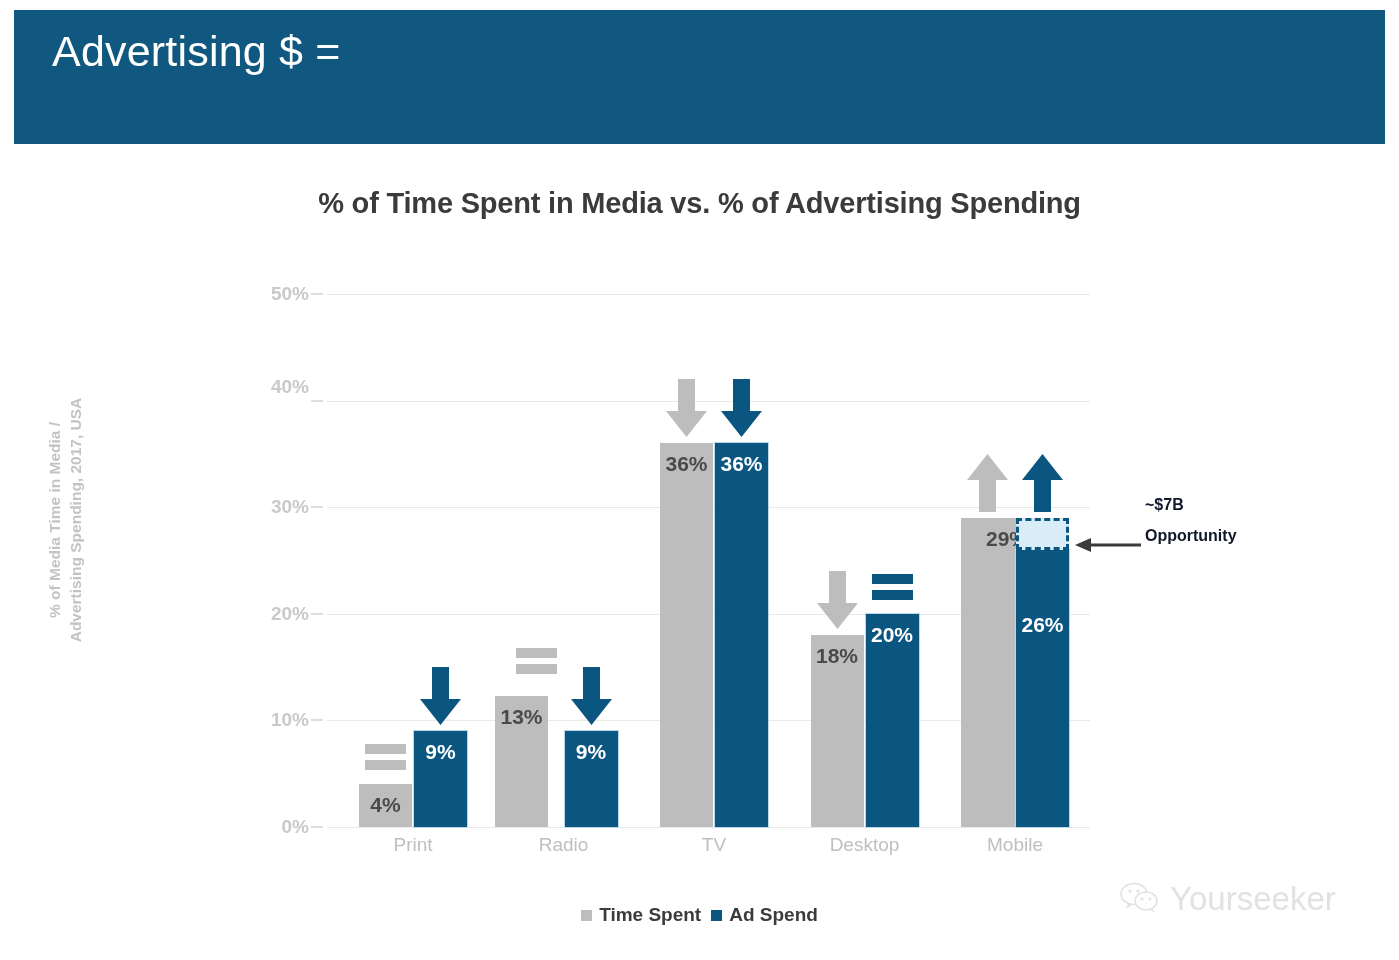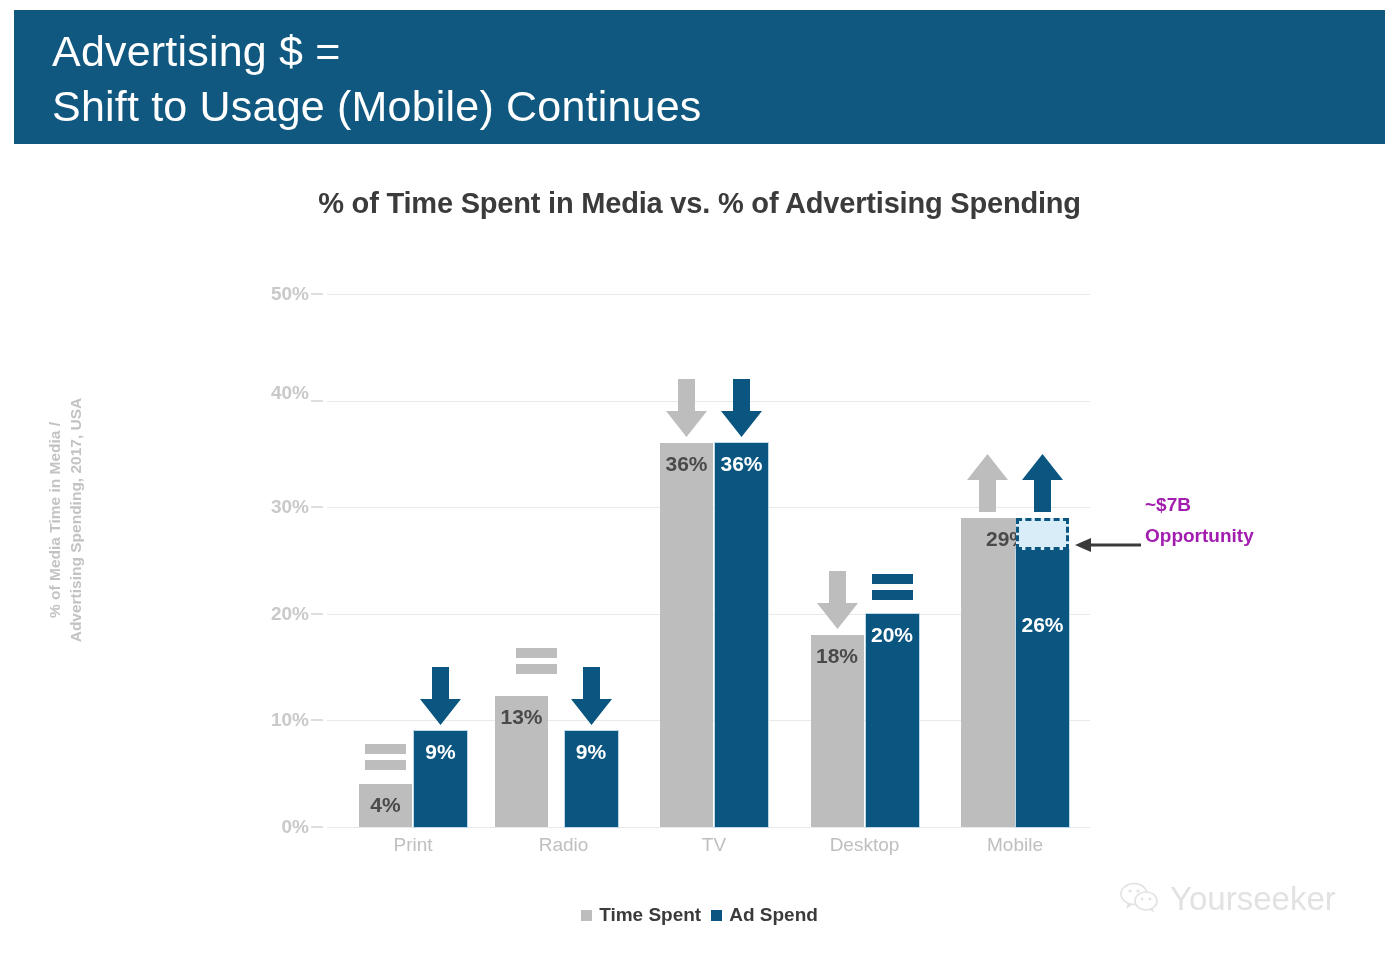--- a/index.html
+++ b/index.html
@@ -140,22 +140,22 @@
     position: absolute;
     width: 53px;
     background: #d9edf9;
     border: 3px dashed #0b5680;
     box-sizing: border-box;
   }
   #opportunity-annotation {
     position: absolute;
     left: 1145px;
     top: 345px;
-    color: #a21caf;
-    font-size: 19px;
+    color: #0f172a;
+    font-size: 16px;
     font-weight: bold;
     line-height: 31px;
     white-space: nowrap;
   }
   #opportunity-arrow {
     position: absolute;
     left: 1075px;
     top: 393px;
     width: 66px;
     height: 16px;
@@ -207,41 +207,40 @@
     color: #e2e2e2;
     font-size: 33px;
     white-space: nowrap;
   }
 </style>
 </head>
 <body>
 
 <div id="header-banner">
   <div class="title-line">Advertising $ =</div>
-  <div class="title-line">Shift to Usage (Mobile) Continues</div>
 </div>
 
 <div id="chart-region">
 
   <div id="chart-title">% of Time Spent in Media vs. % of Advertising Spending</div>
 
   <div id="y-axis-title">
     <span>% of Media Time in Media /</span><br>
     <span>Advertising Spending, 2017, USA</span>
   </div>
 
   <div id="plot">
 
     <div id="grid-layer">
         <div class="gridline" style="top: 0px;"></div>
         <div class="tick-dash" style="top: 0px;"></div>
         <div class="tick-label" style="top: 0px;">50%</div>
         <div class="gridline" style="top: 106.6px;"></div>
         <div class="tick-dash" style="top: 106.6px;"></div>
-        <div class="tick-label" style="top: 99px;">40%</div>
+        <div class="tick-label" style="top: 93px;">40%</div>
         <div class="gridline" style="top: 213.2px;"></div>
         <div class="tick-dash" style="top: 213.2px;"></div>
         <div class="tick-label" style="top: 213.2px; margin-left: 14px;">30%</div>
         <div class="gridline" style="top: 319.8px;"></div>
         <div class="tick-dash" style="top: 319.8px;"></div>
         <div class="tick-label" style="top: 319.8px;">20%</div>
         <div class="gridline" style="top: 426.4px;"></div>
         <div class="tick-dash" style="top: 426.4px;"></div>
         <div class="tick-label" style="top: 426.4px;">10%</div>
         <div class="gridline" style="top: 533px;"></div>

